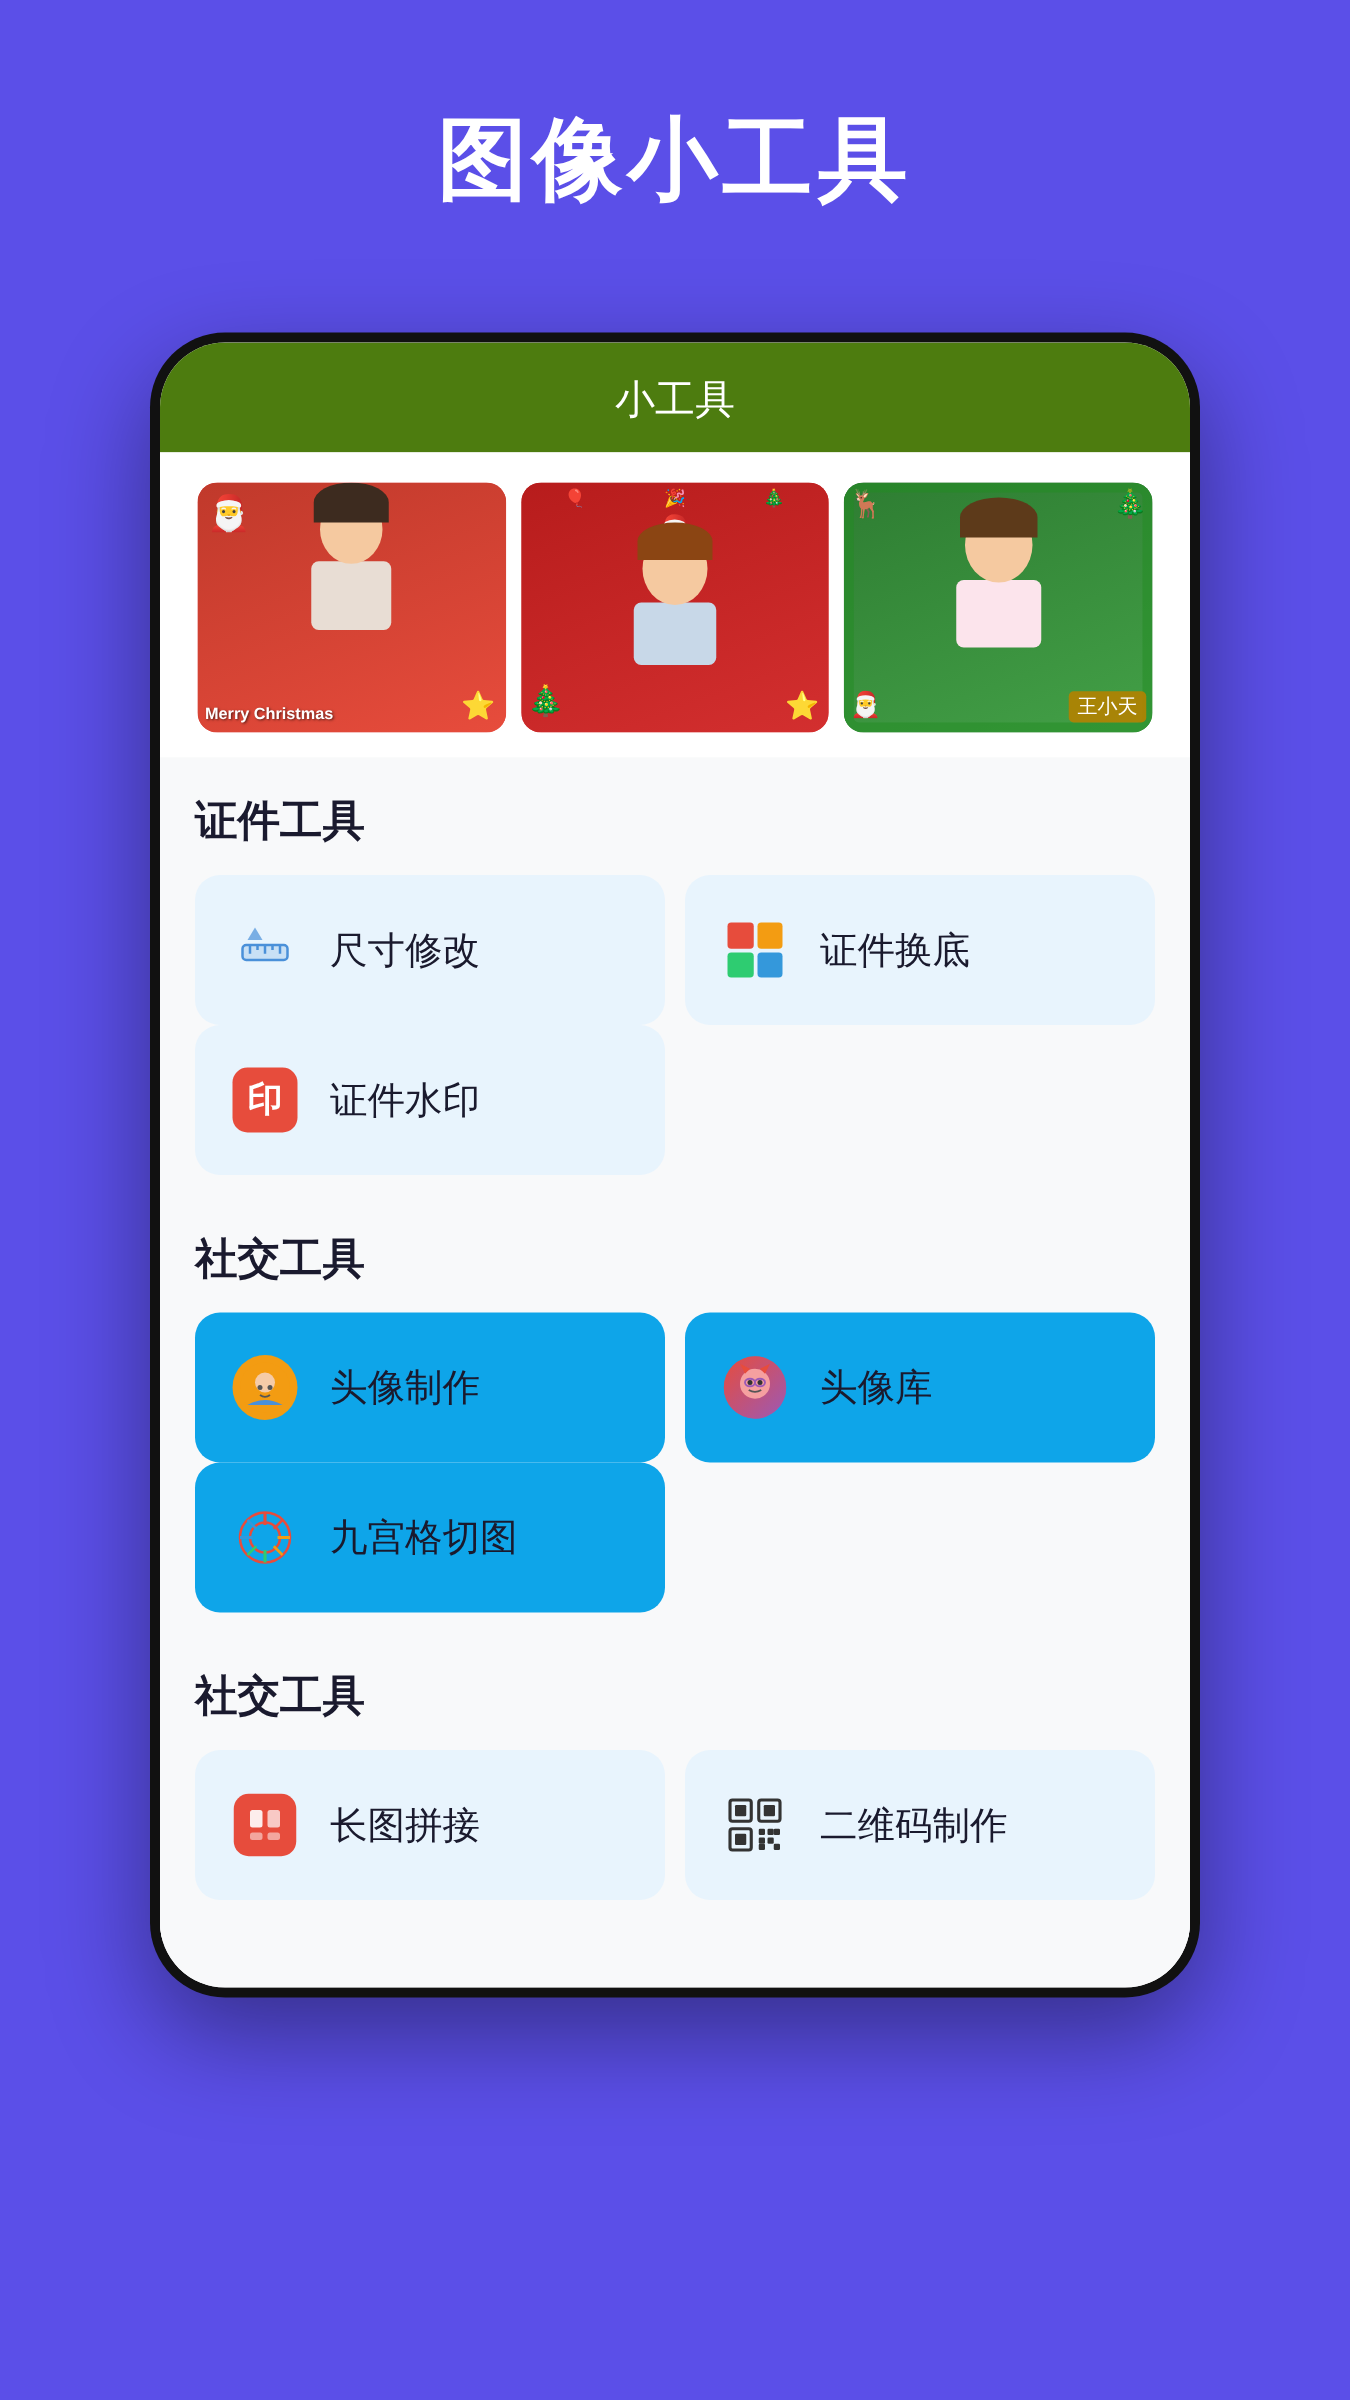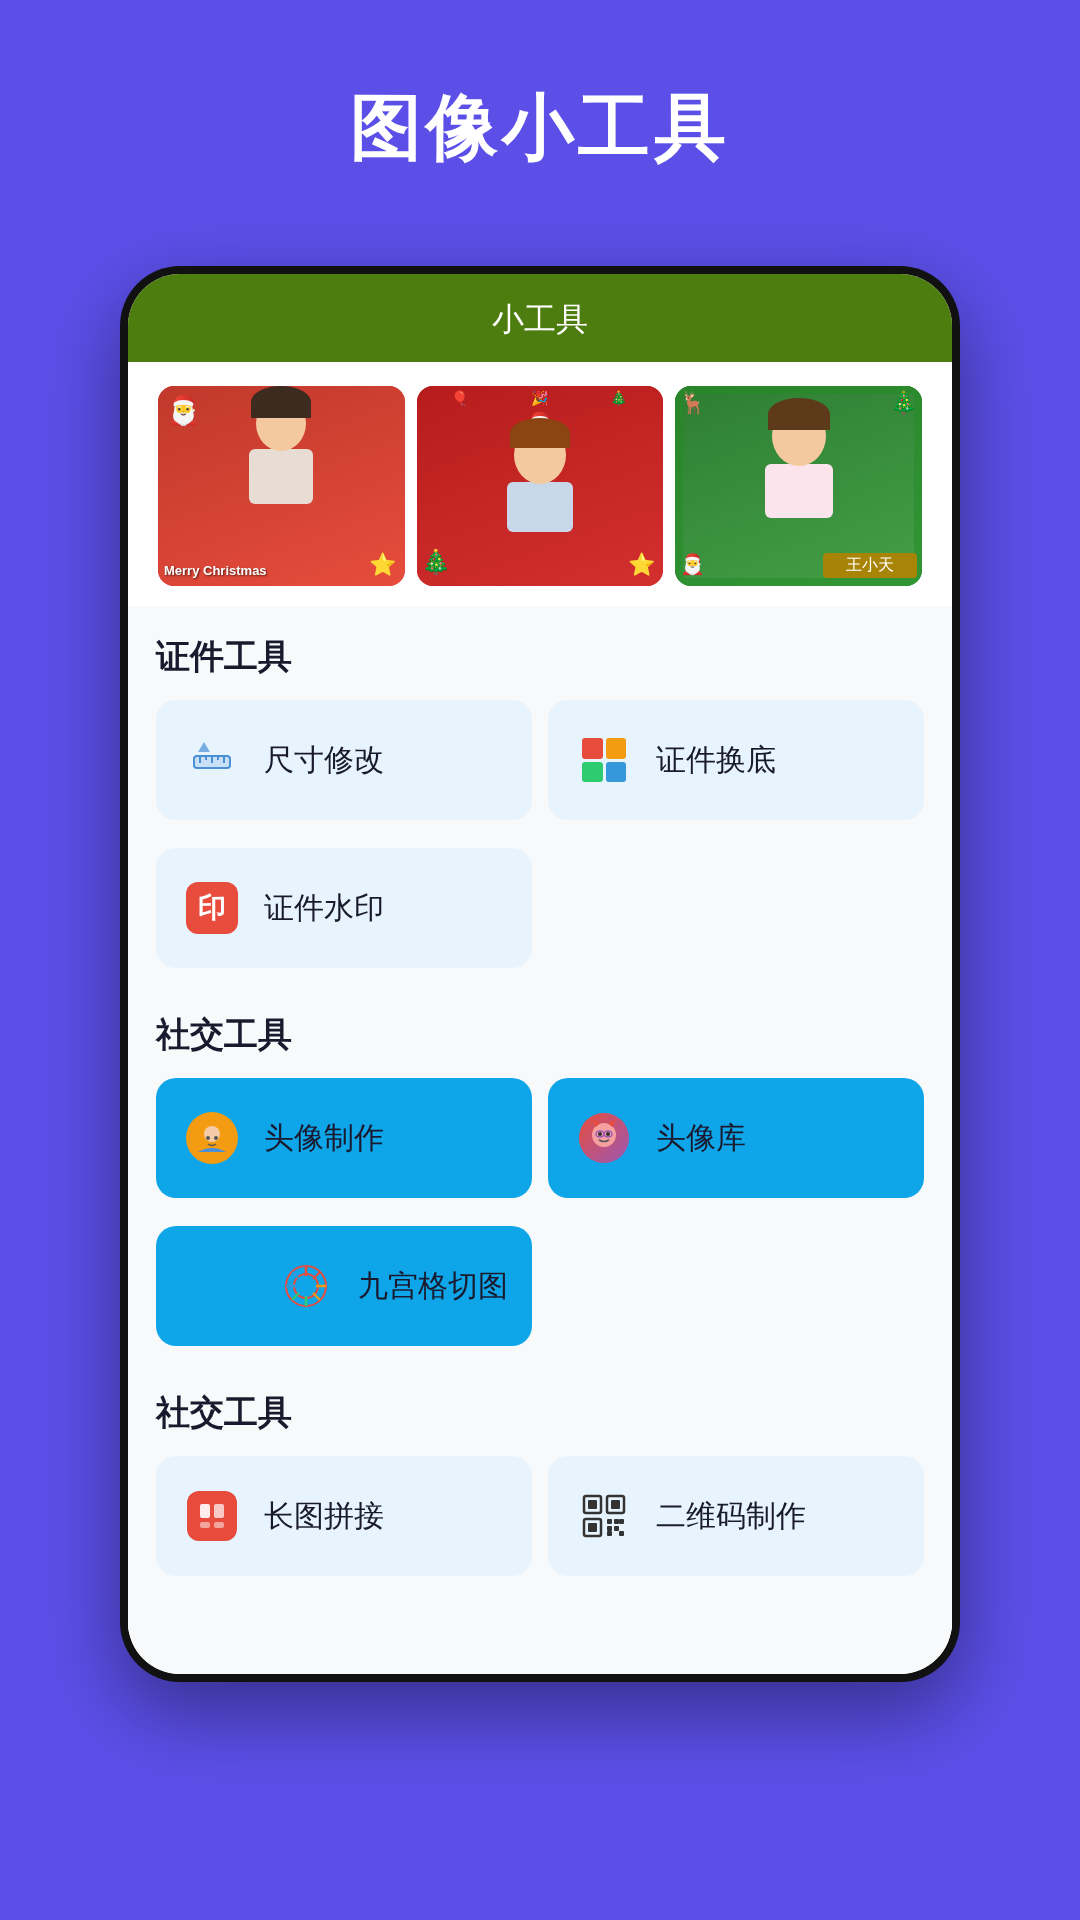--- a/index.html
+++ b/index.html
@@ -122,21 +122,21 @@
       font-size: 34px;
       font-weight: 700;
       color: #1a1a2e;
       margin-bottom: 20px;
     }
 
     .tools-grid {
       display: grid;
       grid-template-columns: 1fr 1fr;
       gap: 16px;
-      margin-bottom: 28px;
+      margin-bottom: 0;
     }
 
     .tool-card {
       background: #E8F4FD;
       border-radius: 20px;
       padding: 28px 24px;
       display: flex;
       align-items: center;
       gap: 20px;
       cursor: pointer;
@@ -283,21 +283,21 @@
 
               <div style="position:absolute; top:0; left:0; right:0; bottom:0; border: 8px solid rgba(34,139,34,0.5); border-radius:12px;"></div>
 
               <div style="position:absolute; top:20px; left:50%; transform:translateX(-50%); display:flex; flex-direction:column; align-items:center;">
                 <div style="width:54px; height:60px; background:#f5c9a0; border-radius:50%; position:relative;">
                   <div style="position:absolute; top:-8px; left:-4px; width:62px; height:32px; background:#5d3a1a; border-radius:50% 50% 0 0;"></div>
                 </div>
                 <div style="width:68px; height:54px; background:#fce4ec; border-radius:6px; margin-top:-2px;"></div>
               </div>
 
-              <div style="position:absolute; bottom:8px; right:5px; background:rgba(180,130,0,0.9); color:white; font-size:16px; padding:2px 23px; border-radius:4px;">王小天</div>
+              <div style="position:absolute; bottom:8px; right:5px; background:rgba(180,130,0,0.9); color:white; font-size:16px; padding:2px 7px; border-radius:4px;">王小天</div>
 
               <div style="position:absolute; bottom:10px; left:5px; font-size:20px;">🎅</div>
             </div>
           </div>
         </div>
       </div>
 
       <div class="section">
         <div class="section-title">证件工具</div>
 
@@ -386,21 +386,21 @@
                   <ellipse cx="21" cy="21" rx="4" ry="3" fill="none" stroke="#9b59b6" stroke-width="1.5"></ellipse>
                   <ellipse cx="29" cy="21" rx="4" ry="3" fill="none" stroke="#9b59b6" stroke-width="1.5"></ellipse>
                 </svg>
               </div>
             </div>
             <span class="tool-label">头像库</span>
           </div>
         </div>
 
         <div style="margin-bottom: 16px;">
-          <div class="tool-card pink-bg" style="width: calc(50% - 8px); justify-content: flex-end;">
+          <div class="tool-card pink-bg" style="width: calc(50% - 8px);">
             <div class="tool-icon-wrapper">
               <svg width="46" height="46" viewBox="0 0 46 46">
 
                 <circle cx="23" cy="23" r="20" fill="none" stroke="#e74c3c" stroke-width="2"></circle>
                 <circle cx="23" cy="23" r="12" fill="none" stroke="#e74c3c" stroke-width="2"></circle>
 
                 <path d="M23 3 L23 13" stroke="#e74c3c" stroke-width="2.5"></path>
                 <path d="M43 23 L33 23" stroke="#f39c12" stroke-width="2.5"></path>
                 <path d="M23 43 L23 33" stroke="#2ecc71" stroke-width="2.5"></path>
                 <path d="M3 23 L13 23" stroke="#3498db" stroke-width="2.5"></path>

